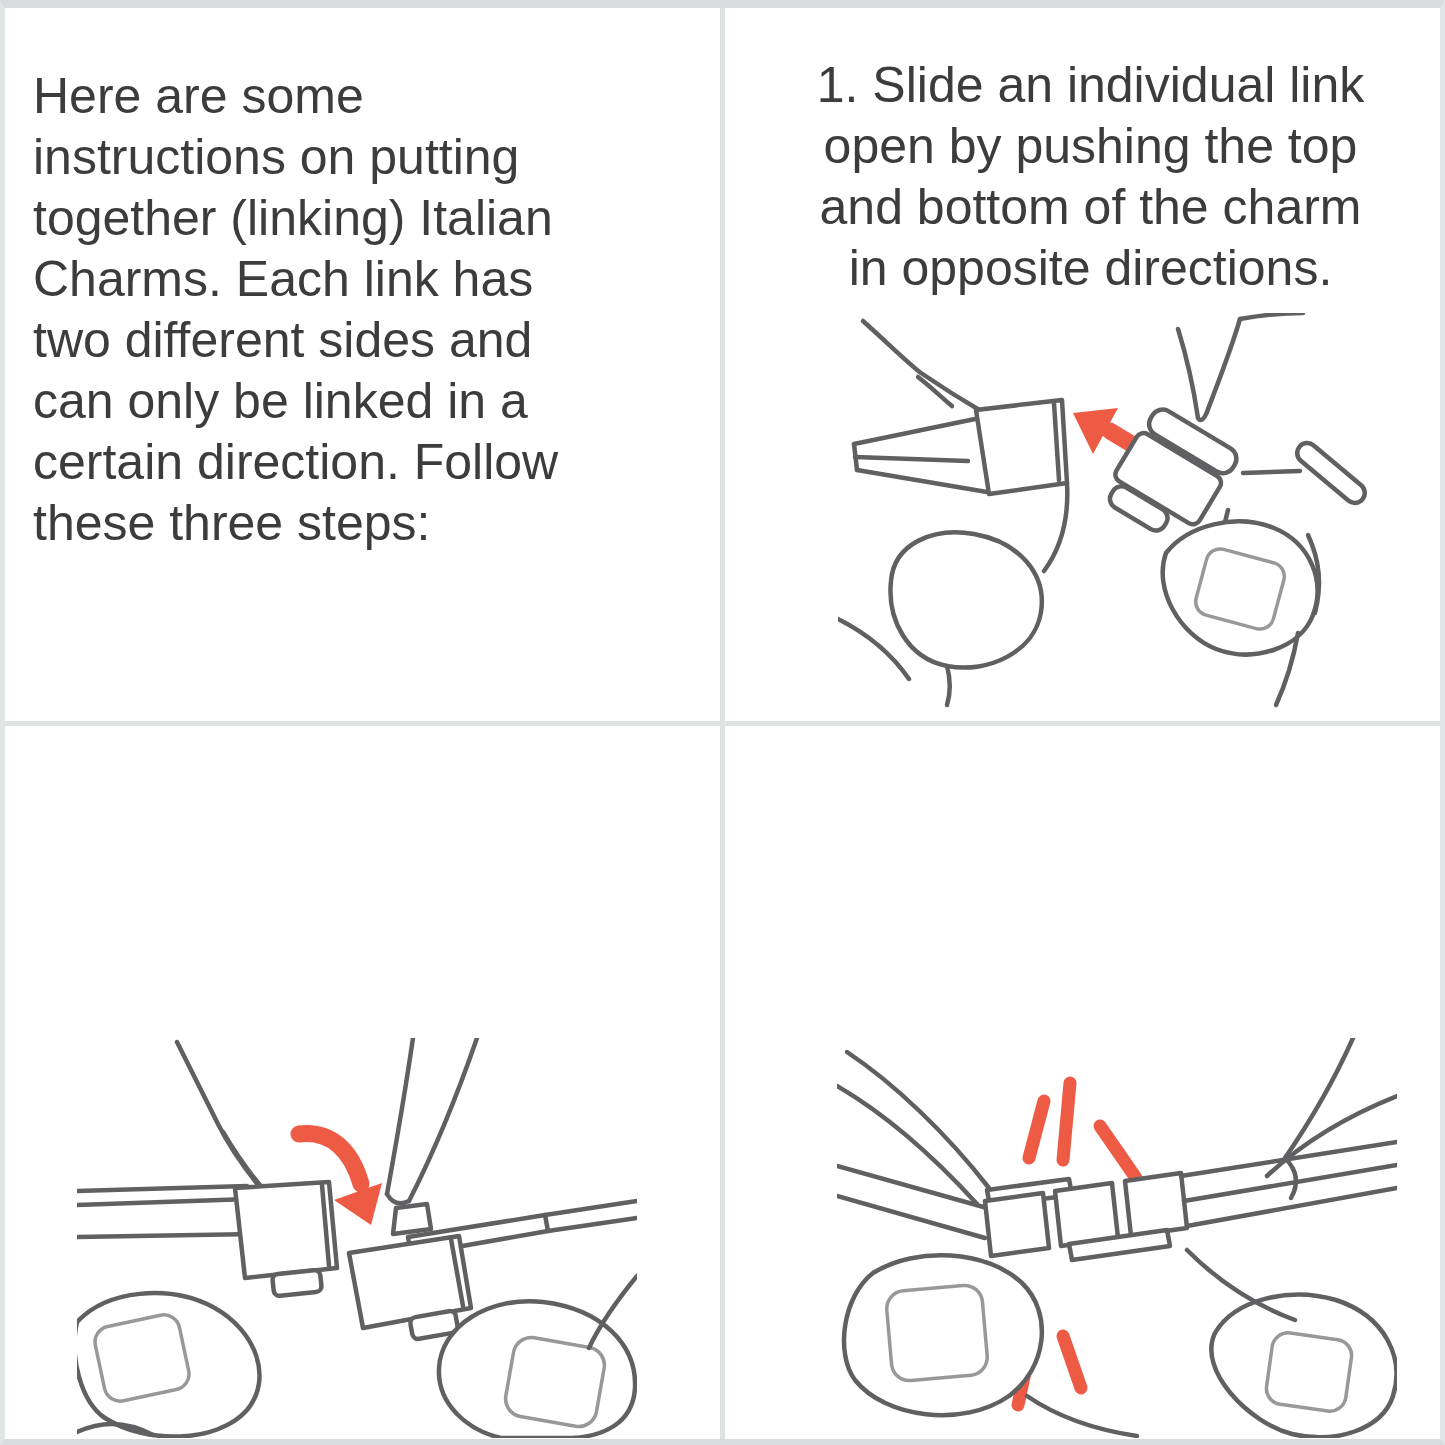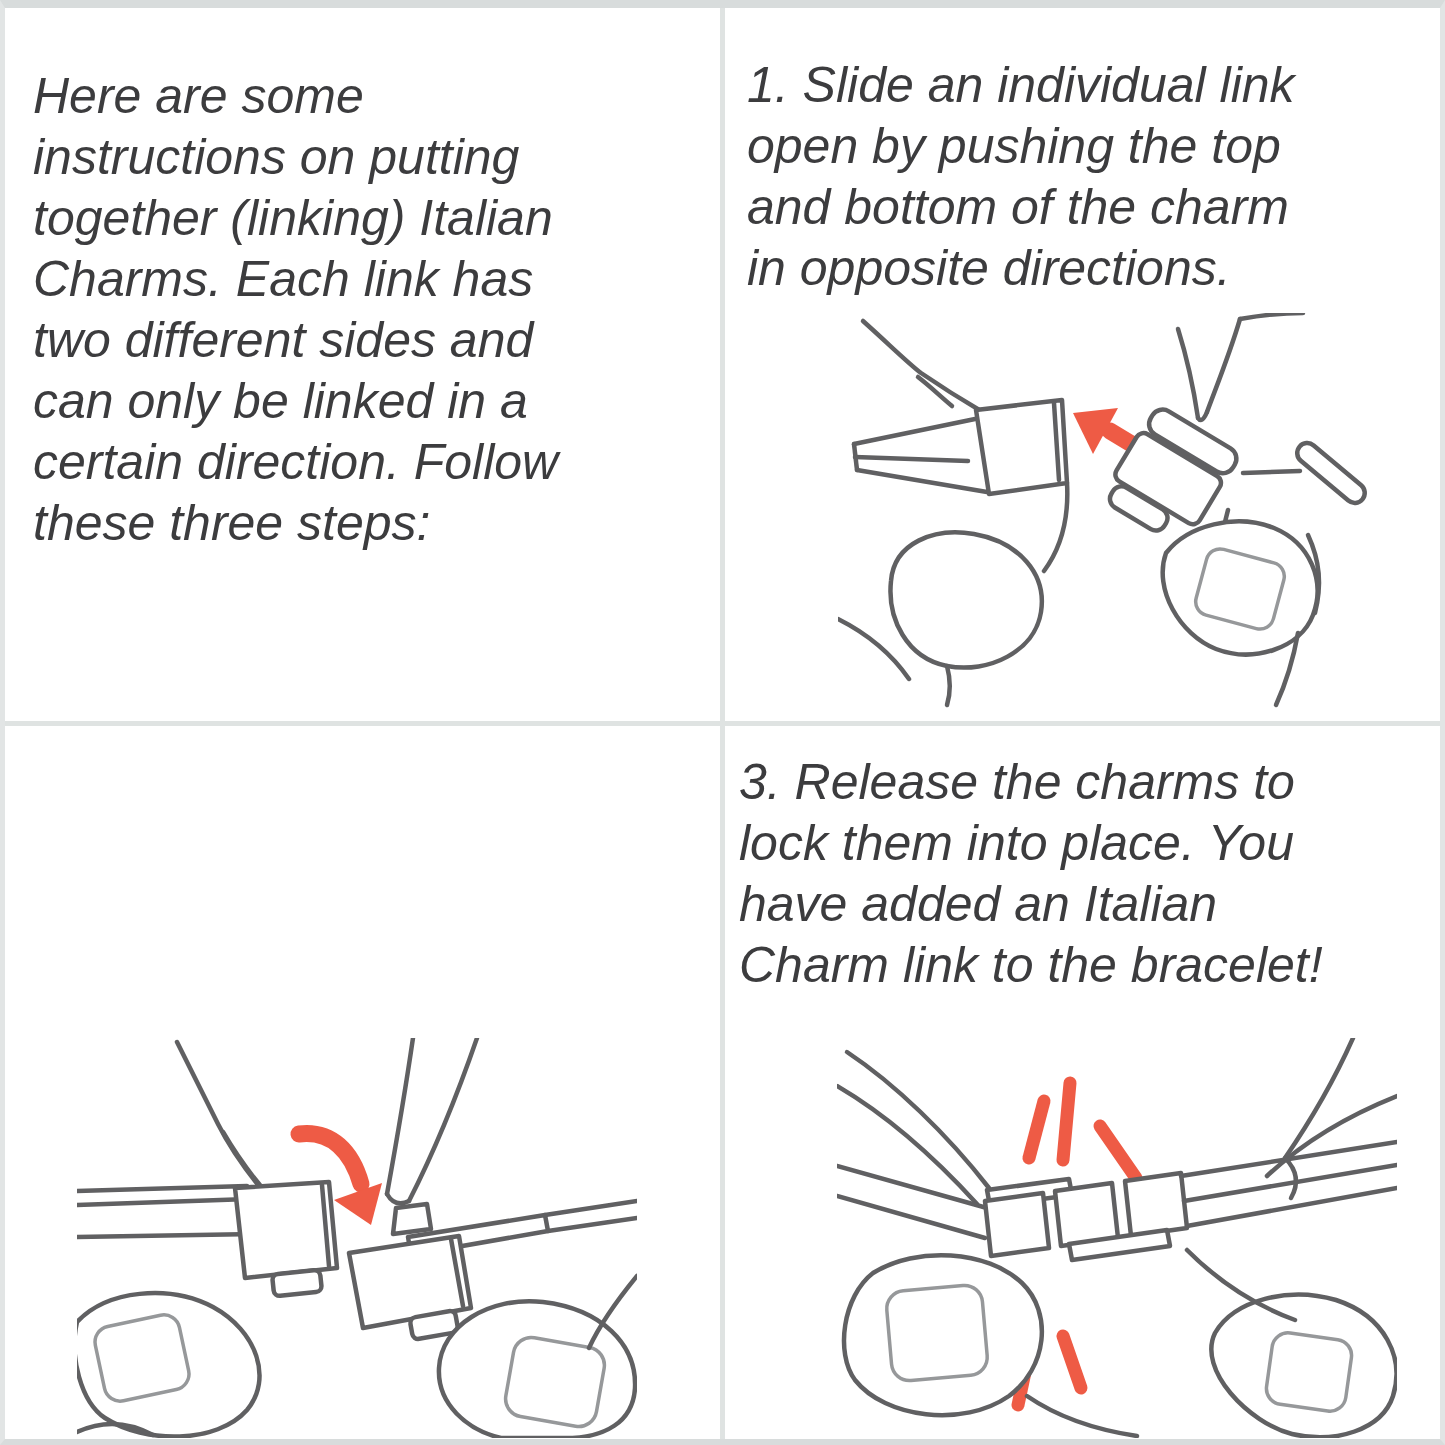--- a/index.html
+++ b/index.html
@@ -28,24 +28,23 @@
     box-sizing:border-box;
     overflow:hidden;
   }
   .instruction-text{
     margin:0;
     white-space:pre-line;
     color:var(--text-color,#3c3c3e);
     font-size:50px;
     line-height:61px;
     letter-spacing:0px;
-    font-style:italic;
   }
   .panel-intro .instruction-text{padding:58px 8px 0 28px;}
-  .panel-step-1 .instruction-text{padding:47px 6px 0 22px;}
+  .panel-step-1 .instruction-text{padding:47px 6px 0 22px;text-align:center;}
   .panel-step-2 .instruction-text{padding:24px 6px 0 14px;}
   .panel-step-3 .instruction-text{padding:26px 6px 0 14px;}
   figure.illustration{margin:0;position:absolute;}
   .panel-step-1 figure.illustration{left:113px;top:305px;width:560px;height:395px;}
   .panel-step-2 figure.illustration{left:72px;top:312px;width:560px;height:400px;}
   .panel-step-3 figure.illustration{left:112px;top:312px;width:560px;height:400px;}
   svg{display:block;width:100%;height:100%;}
   .ln{fill:none;stroke:var(--line-gray,#606062);stroke-width:4.5;stroke-linecap:round;stroke-linejoin:round;}
   .shape{fill:#ffffff;stroke:var(--line-gray,#606062);stroke-width:4.5;stroke-linejoin:round;}
   .nail{fill:none;stroke:#96989a;stroke-width:3.5;stroke-linejoin:round;}
@@ -163,24 +162,20 @@
 
             <path class="shape" d="M362,330 C364,288 412,258 466,264 C524,271 560,306 558,350 C556,384 528,400 488,400 L424,400 C390,392 360,366 362,330 Z"></path>
             <rect class="nail" x="432" y="304" width="92" height="80" rx="18" transform="rotate(10 478 344)"></rect>
             <path class="ln" d="M560,238 C542,260 524,284 512,310"></path>
           </g>
         </svg>
       </figure>
     </section>
 
     <section class="panel panel-step-3">
-      <p class="instruction-text">3. Release the charms to
-lock them into place. You
-have added an Italian
-Charm link to the bracelet!</p>
       <figure class="illustration">
         <svg viewBox="0 0 560 400">
 
           <g>
             <path class="red-burst" d="M207,63 L192,120"></path>
             <path class="red-burst" d="M233,45 L226,122"></path>
             <path class="red-burst" d="M263,88 L299,140"></path>
             <path class="red-burst" d="M171,283 L141,328"></path>
             <path class="red-burst" d="M196,297 L181,367"></path>
             <path class="red-burst" d="M226,298 L244,350"></path>

